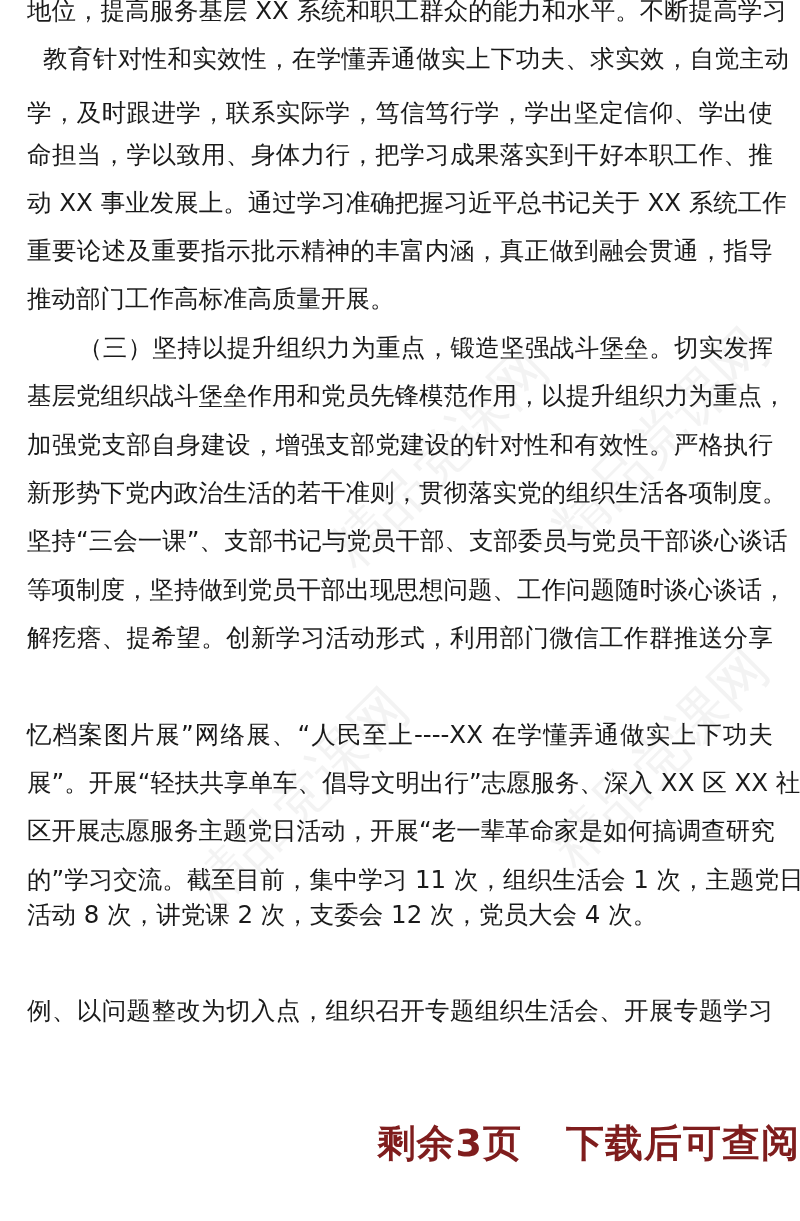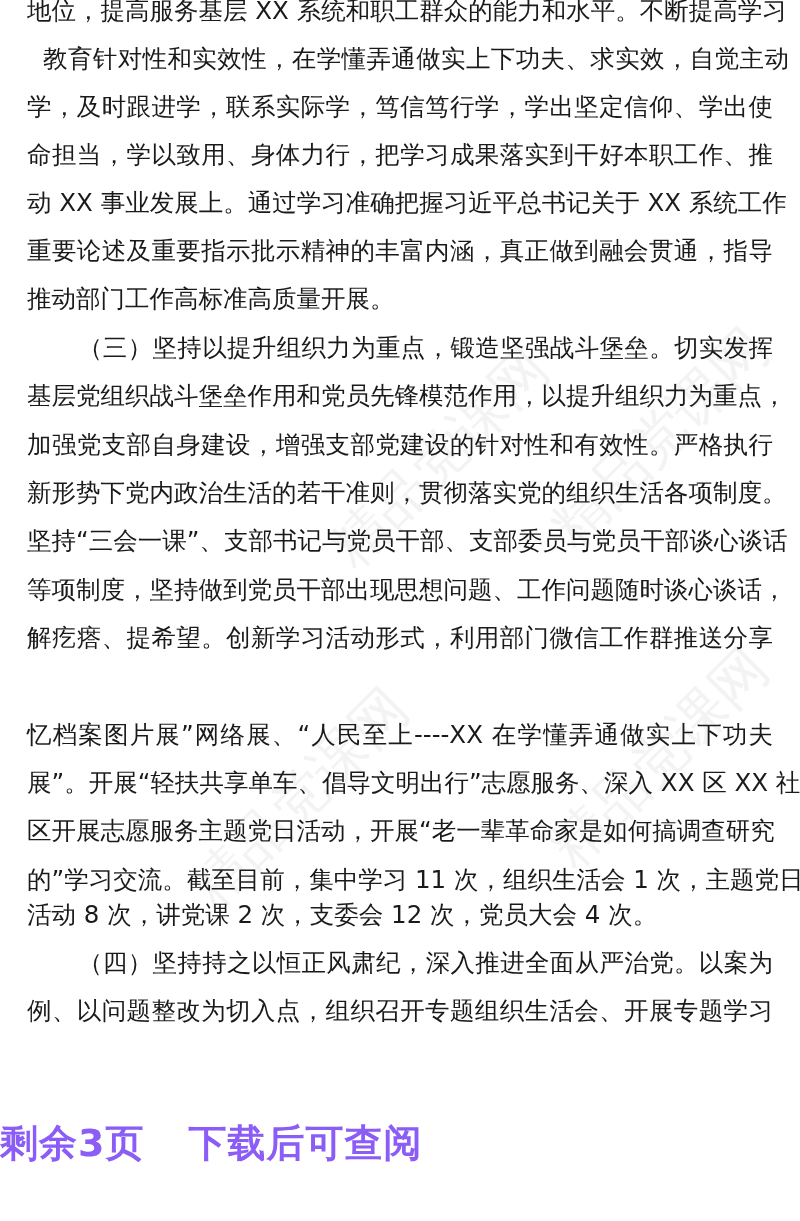--- a/index.html
+++ b/index.html
@@ -7,55 +7,54 @@
          font-family:"DejaVu Sans","Liberation Sans",sans-serif; color:#1a1a1a; }
   .page { position:absolute; left:0; top:0; width:800px; height:1221px; }
   .line { position:absolute; left:27px; width:746px; height:34px;
           font-size:24.5px; line-height:34px; white-space:nowrap;
           text-align:justify; text-align-last:justify; letter-spacing:0px; }
   .line.last { text-align-last:left; }
   .line.indent { left:78px; width:695px; }
   .watermark { position:absolute; color:rgba(200,200,200,0.22); font-size:56px;
                transform:rotate(-45deg); white-space:nowrap; pointer-events:none; }
   .footer-banner { position:absolute; left:0; top:1118px; width:800px; height:56px;
-                   text-align:left; font-size:38px; font-weight:bold; color:#8b5cf6;
+                   text-align:right; font-size:38px; font-weight:bold; color:#7f1d1d;
                    letter-spacing:1px; }
   .footer-banner span { display:inline-block; }
   .gap { display:inline-block; width:44px; }
 </style>
 </head>
 <body>
 
 <div class="page">
 
   <div class="watermark" style="left:300px;top:420px;">精品党课网</div>
   <div class="watermark" style="left:520px;top:400px;">精品党课网</div>
   <div class="watermark" style="left:160px;top:760px;">精品党课网</div>
   <div class="watermark" style="left:520px;top:720px;">精品党课网</div>
 
   <div class="line" style="top:-6px;">地位，提高服务基层 XX 系统和职工群众的能力和水平。不断提高学习</div>
   <div class="line" style="top:42px;margin-left:16px;">教育针对性和实效性，在学懂弄通做实上下功夫、求实效，自觉主动</div>
-  <div class="line" style="top:90px;">学，及时跟进学，联系实际学，笃信笃行学，学出坚定信仰、学出使</div>
+  <div class="line" style="top:98px;font-family:Liberation Mono, monospace;">学，及时跟进学，联系实际学，笃信笃行学，学出坚定信仰、学出使</div>
   <div class="line" style="top:186px;">动 XX 事业发展上。通过学习准确把握习近平总书记关于 XX 系统工作</div>
   <div class="line" style="top:138px;">命担当，学以致用、身体力行，把学习成果落实到干好本职工作、推</div>
   <div class="line" style="top:234px;">重要论述及重要指示批示精神的丰富内涵，真正做到融会贯通，指导</div>
   <div class="line last" style="top:282px;">推动部门工作高标准高质量开展。</div>
 
   <div class="line indent" style="top:331px;">（三）坚持以提升组织力为重点，锻造坚强战斗堡垒。切实发挥</div>
   <div class="line" style="top:379px;">基层党组织战斗堡垒作用和党员先锋模范作用，以提升组织力为重点，</div>
   <div class="line" style="top:476px;">新形势下党内政治生活的若干准则，贯彻落实党的组织生活各项制度。</div>
   <div class="line" style="top:428px;">加强党支部自身建设，增强支部党建设的针对性和有效性。严格执行</div>
   <div class="line" style="top:524px;">坚持“三会一课”、支部书记与党员干部、支部委员与党员干部谈心谈话</div>
   <div class="line" style="top:621px;">解疙瘩、提希望。创新学习活动形式，利用部门微信工作群推送分享</div>
   <div class="line" style="top:573px;">等项制度，坚持做到党员干部出现思想问题、工作问题随时谈心谈话，</div>
   <div class="line" style="top:718px;">忆档案图片展”网络展、“人民至上----XX 在学懂弄通做实上下功夫</div>
   <div class="line" style="top:766px;">展”。开展“轻扶共享单车、倡导文明出行”志愿服务、深入 XX 区 XX 社</div>
   <div class="line" style="top:814px;">区开展志愿服务主题党日活动，开展“老一辈革命家是如何搞调查研究</div>
   <div class="line" style="top:863px;">的”学习交流。截至目前，集中学习 11 次，组织生活会 1 次，主题党日</div>
   <div class="line last" style="top:898px;">活动 8 次，讲党课 2 次，支委会 12 次，党员大会 4 次。</div>
 
-  <div class="line indent" style="top:946px;">（四）坚持持之以恒正风肃纪，深入推进全面从严治党。以案为</div>
   <div class="line" style="top:994px;">例、以问题整改为切入点，组织召开专题组织生活会、开展专题学习</div>
 
   <div class="footer-banner">
     <span>剩余3页</span><span class="gap"></span><span>下载后可查阅</span>
   </div>
 </div>
 
 </body></html>

